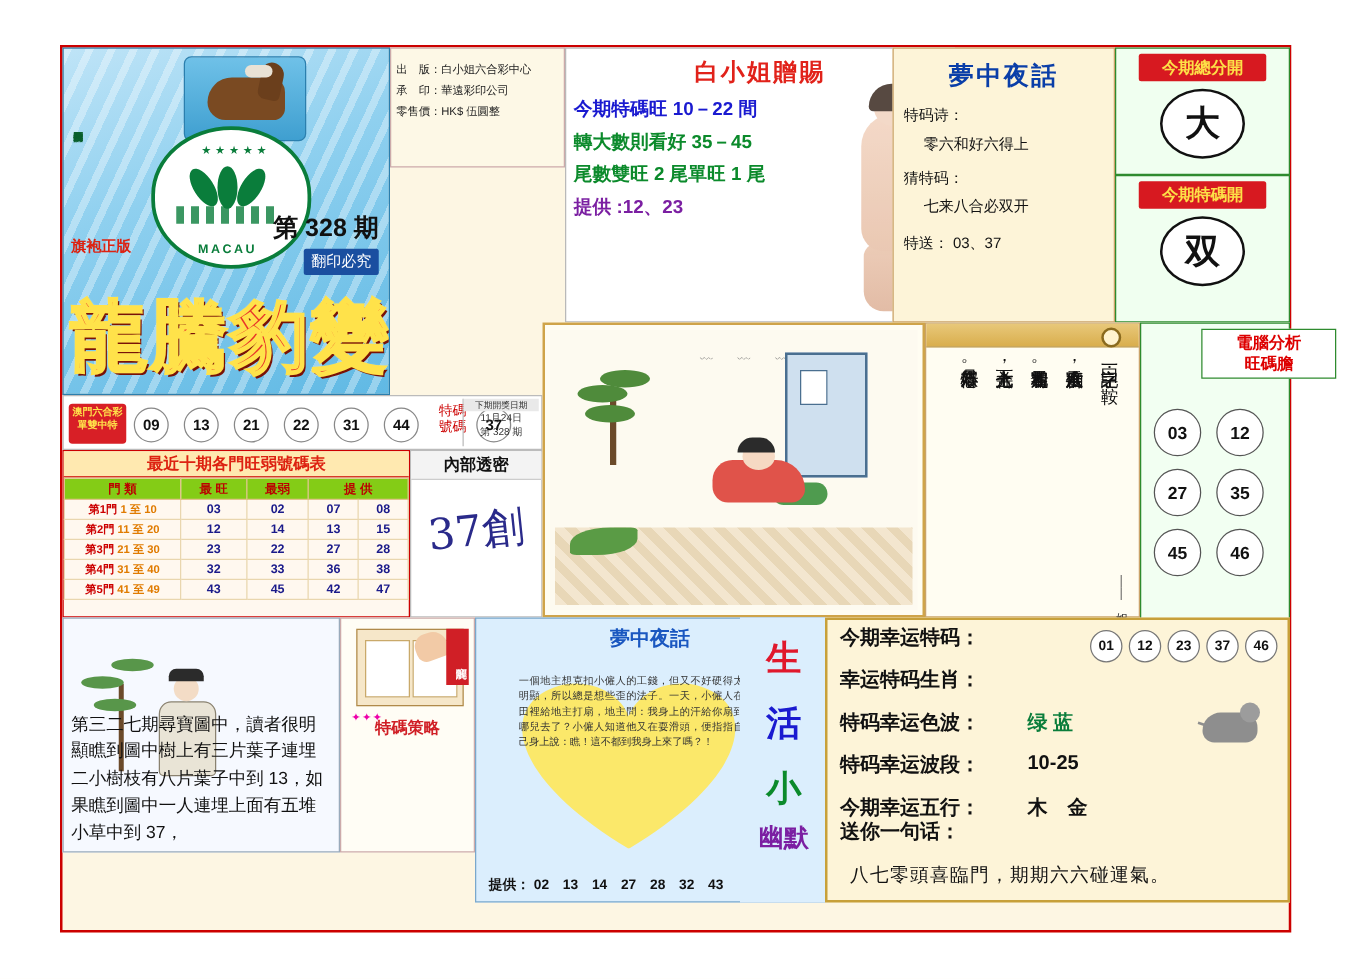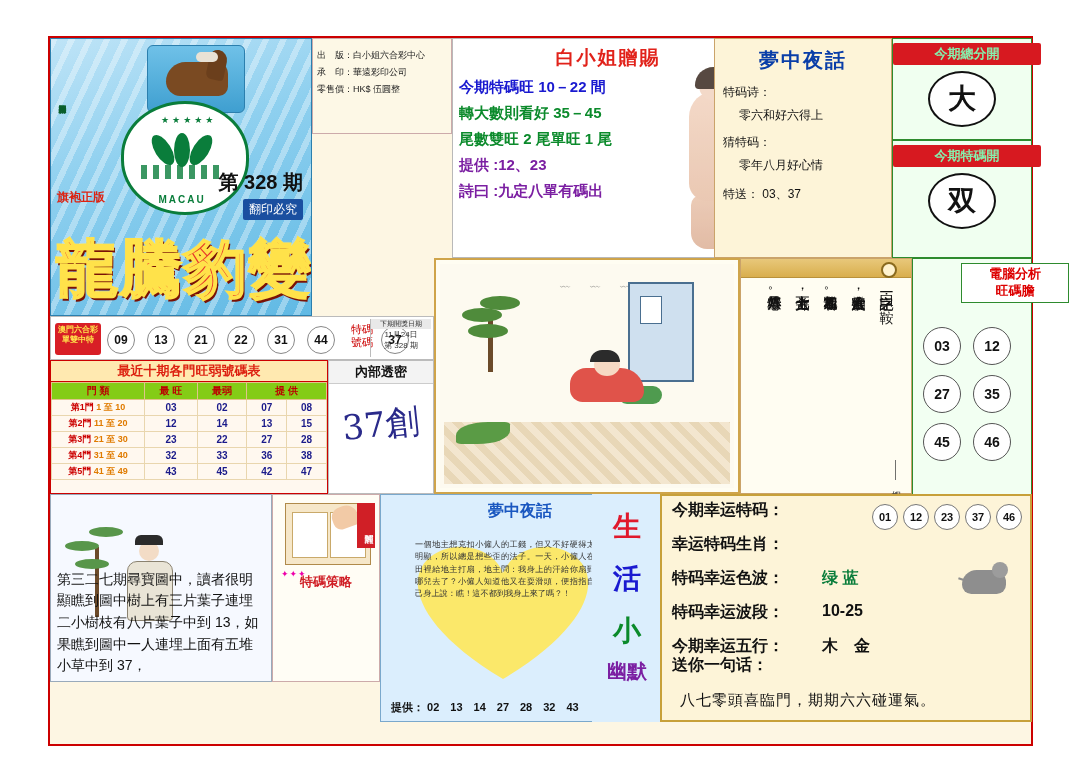--- a/index.html
+++ b/index.html
@@ -53,21 +53,21 @@
   
   #dream{left:714px;top:38px;width:178px;height:220px;background:#fdf4d8;border:1px solid #caa36a;}
   #dream .dt{text-align:center;font-size:20px;font-weight:bold;color:#0a3ea8;margin-top:8px;letter-spacing:2px;}
   #dream .dl{font-size:12px;color:#111;margin:10px 0 0 8px;}
   #dream .di{font-size:12px;color:#111;margin:6px 0 0 24px;}
   #dream .ds{font-size:12px;color:#111;margin:12px 0 0 8px;}
 
   
   #tot1{left:892px;top:38px;width:140px;height:102px;background:#f0fff0;border:1px solid #2e8b2e;}
   #tot2{left:892px;top:140px;width:140px;height:118px;background:#f0fff0;border:1px solid #2e8b2e;}
-  .totlabel{margin:4px auto 0;width:148px;text-align:center;background:#d71920;color:#86efac;font-size:13px;font-weight:bold;padding:2px 0;border-radius:2px;}
+  .totlabel{margin:4px auto 0;width:102px;text-align:center;background:#d71920;color:#fde047;font-size:13px;font-weight:bold;padding:2px 0;border-radius:2px;}
   .totoval{margin:6px auto 0;width:64px;height:52px;border:2px solid #111;border-radius:50%;display:flex;align-items:center;justify-content:center;font-size:28px;font-weight:bold;color:#111;background:#fff;}
 
   
   #drawrow{left:50px;top:316px;width:384px;height:44px;background:#fff;border:1px solid #bbb;}
   .lotlogo{position:absolute;left:4px;top:6px;width:46px;height:32px;background:#d81f26;color:#ffe24a;font-size:8px;line-height:1.25;text-align:center;font-weight:bold;border-radius:3px;padding-top:2px;box-sizing:border-box;}
   .ball{position:absolute;top:9px;width:26px;height:26px;border-radius:50%;border:1px solid #888;background:#fff;font-size:12px;font-weight:bold;color:#111;display:flex;align-items:center;justify-content:center;}
   .tma{position:absolute;left:298px;top:6px;width:26px;font-size:11px;color:#c00;text-align:center;line-height:1.2;}
   .nextbox{position:absolute;right:2px;top:2px;width:60px;height:38px;border-left:1px solid #bbb;font-size:8px;color:#333;text-align:center;}
   .nextbox .nb1{background:#e9e9e9;font-size:7px;}
 
@@ -207,29 +207,28 @@
       <div class="legs"></div>
         <div class="torso"></div>
         <div class="head"></div>
         <div class="hair"></div>
     </div>
     <div class="mtitle">白小姐贈賜</div>
     <div class="mline">今期特碼旺 10－22 間</div>
     <div class="mline g">轉大數則看好 35－45</div>
     <div class="mline g">尾數雙旺 2 尾單旺 1 尾</div>
     <div class="mline p">提供 :12、23</div>
-    <div class="mline p">詩曰 :九定八單有碼出</div>
   </div>
 
   <div class="cell" id="dream">
     <div class="dt">夢中夜話</div>
     <div class="dl">特码诗：</div>
     <div class="di">零六和好六得上</div>
     <div class="dl">猜特码：</div>
-    <div class="di">零年八月好心情</div>
+    <div class="di">七来八合必双开</div>
     <div class="ds">
       <span>特送：</span>
       <span>03、37</span>
     </div>
   </div>
 
   <div class="cell" id="tot1">
     <div class="totlabel">今期總分開</div>
     <div class="totoval">大</div>
   </div>

